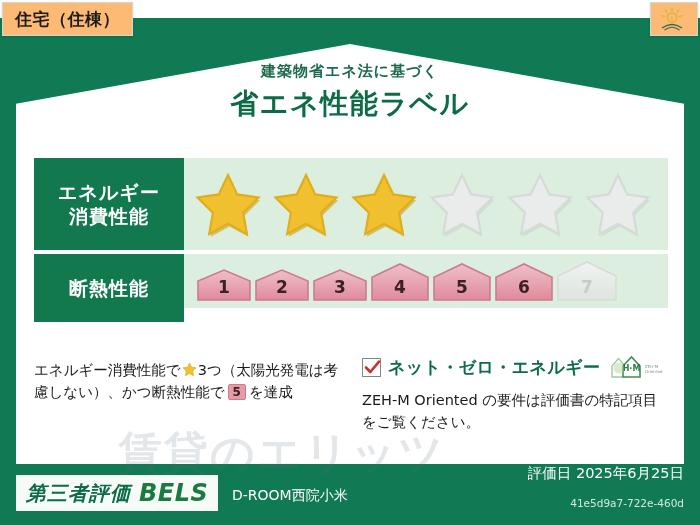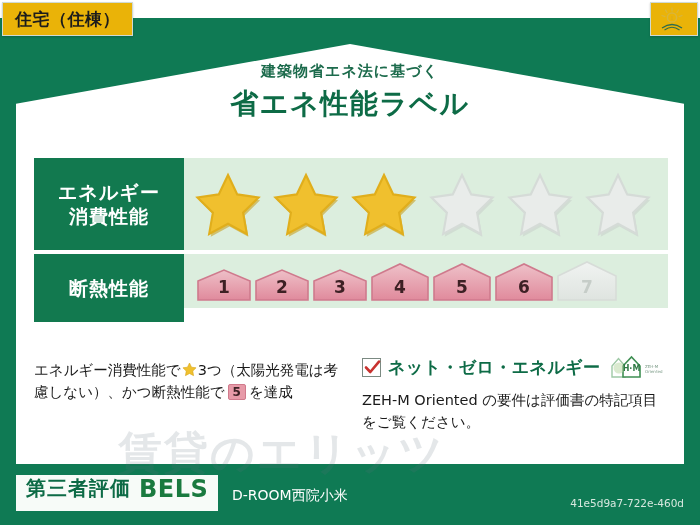--- a/index.html
+++ b/index.html
@@ -21,21 +21,21 @@
   }
   .white-house{
     position:absolute;left:16px;top:44px;width:668px;height:420px;
     background:#ffffff;
     clip-path:polygon(0% 14.2%, 50% 0%, 100% 14.2%, 100% 100%, 0% 100%);
   }
 
   
   .tab{
     position:absolute;top:2px;
-    background:#eab308;
+    background:#fdba74;
     border:1px solid #cfdad4;
     box-sizing:border-box;
     display:flex;align-items:center;
     height:34px;
     z-index:6;
     box-shadow:0 1px 2px rgba(0,0,0,.18);
   }
   .tab-left{left:2px;padding:0 12px;}
   .tab-right{right:2px;padding:0 12px 0 8px;gap:6px;}
   .tab-text{
@@ -125,23 +125,24 @@
   .watermark{
     position:absolute;left:118px;top:424px;z-index:4;pointer-events:none;
     font-size:44px;font-weight:bold;color:rgba(95,110,125,.17);
     letter-spacing:2px;white-space:nowrap;
     font-family:"DejaVu Sans","Liberation Sans",sans-serif;
   }
 
   
   .footer-bels{
     position:absolute;left:16px;bottom:14px;height:36px;
-    background:#f7fbf8;display:flex;align-items:flex-start;
+    background:#f7fbf8;display:flex;align-items:center;
     padding:0 10px;z-index:7;
     font-family:"DejaVu Sans","Liberation Sans",sans-serif;
+    font-style:italic;
   }
   .bels-jp{font-size:20px;font-weight:bold;color:#0d6b46;letter-spacing:1px;}
   .bels-en{font-size:24px;font-weight:bold;color:#1a7a3f;margin-left:8px;letter-spacing:.5px;}
   .footer-prop{
     position:absolute;left:232px;bottom:20px;z-index:7;
     font-size:14px;color:#ffffff;white-space:nowrap;
     font-family:"DejaVu Sans","Liberation Sans",sans-serif;
   }
   .footer-right{
     position:absolute;right:16px;bottom:16px;z-index:7;text-align:right;
@@ -349,16 +350,17 @@
     </div>
 
   </div>
 
   <div class="footer-bels">
     <span class="bels-jp">第三者評価</span>
     <span class="bels-en">BELS</span>
   </div>
   <div class="footer-prop">D-ROOM西院小米</div>
   <div class="footer-right">
+    <div class="eval-date">評価日 2025年6月25日</div>
     <div class="eval-id">41e5d9a7-722e-460d</div>
   </div>
 
 </div>
 
 </body></html>

